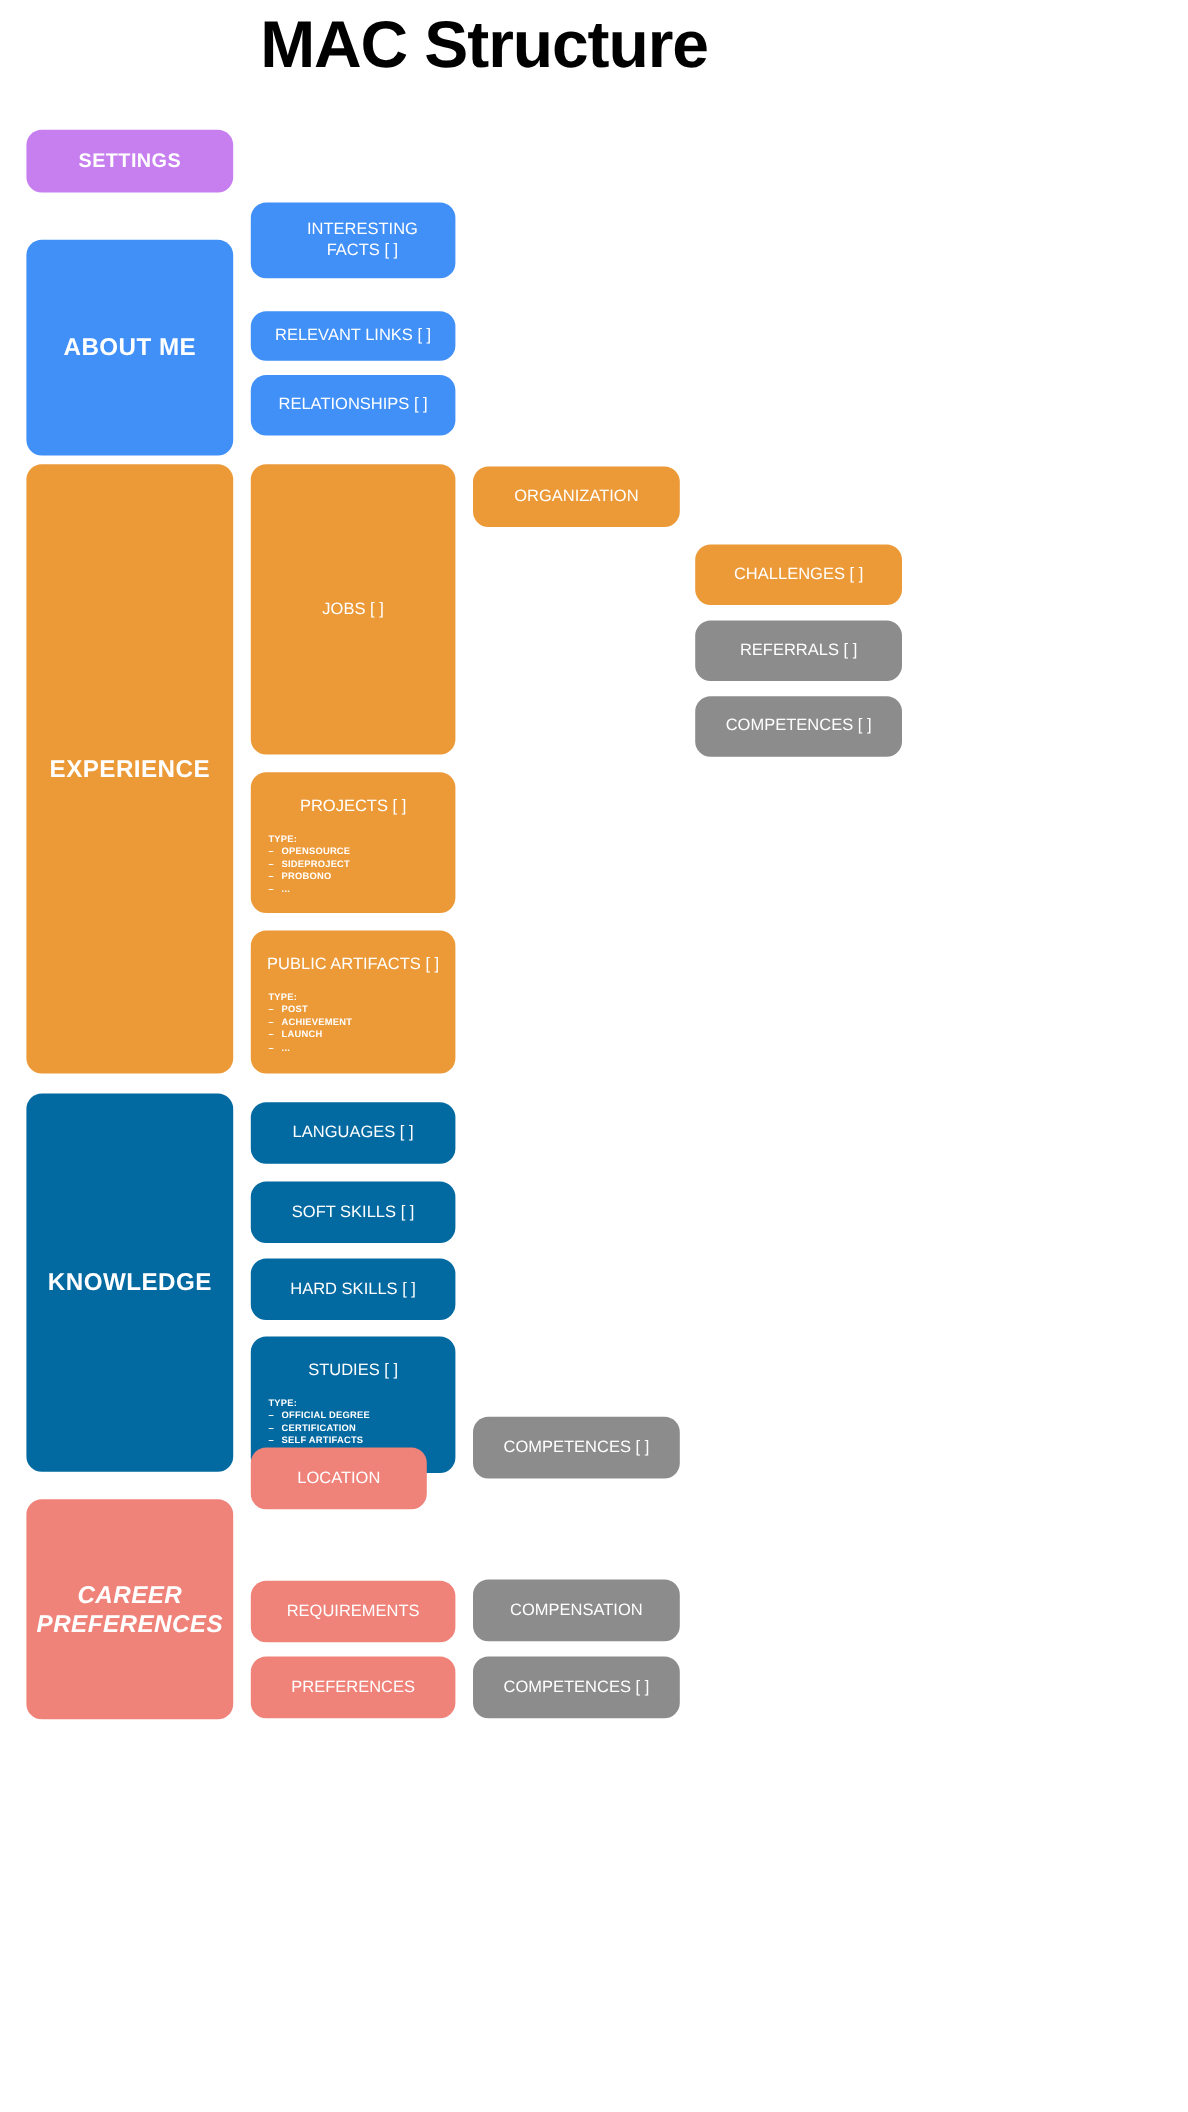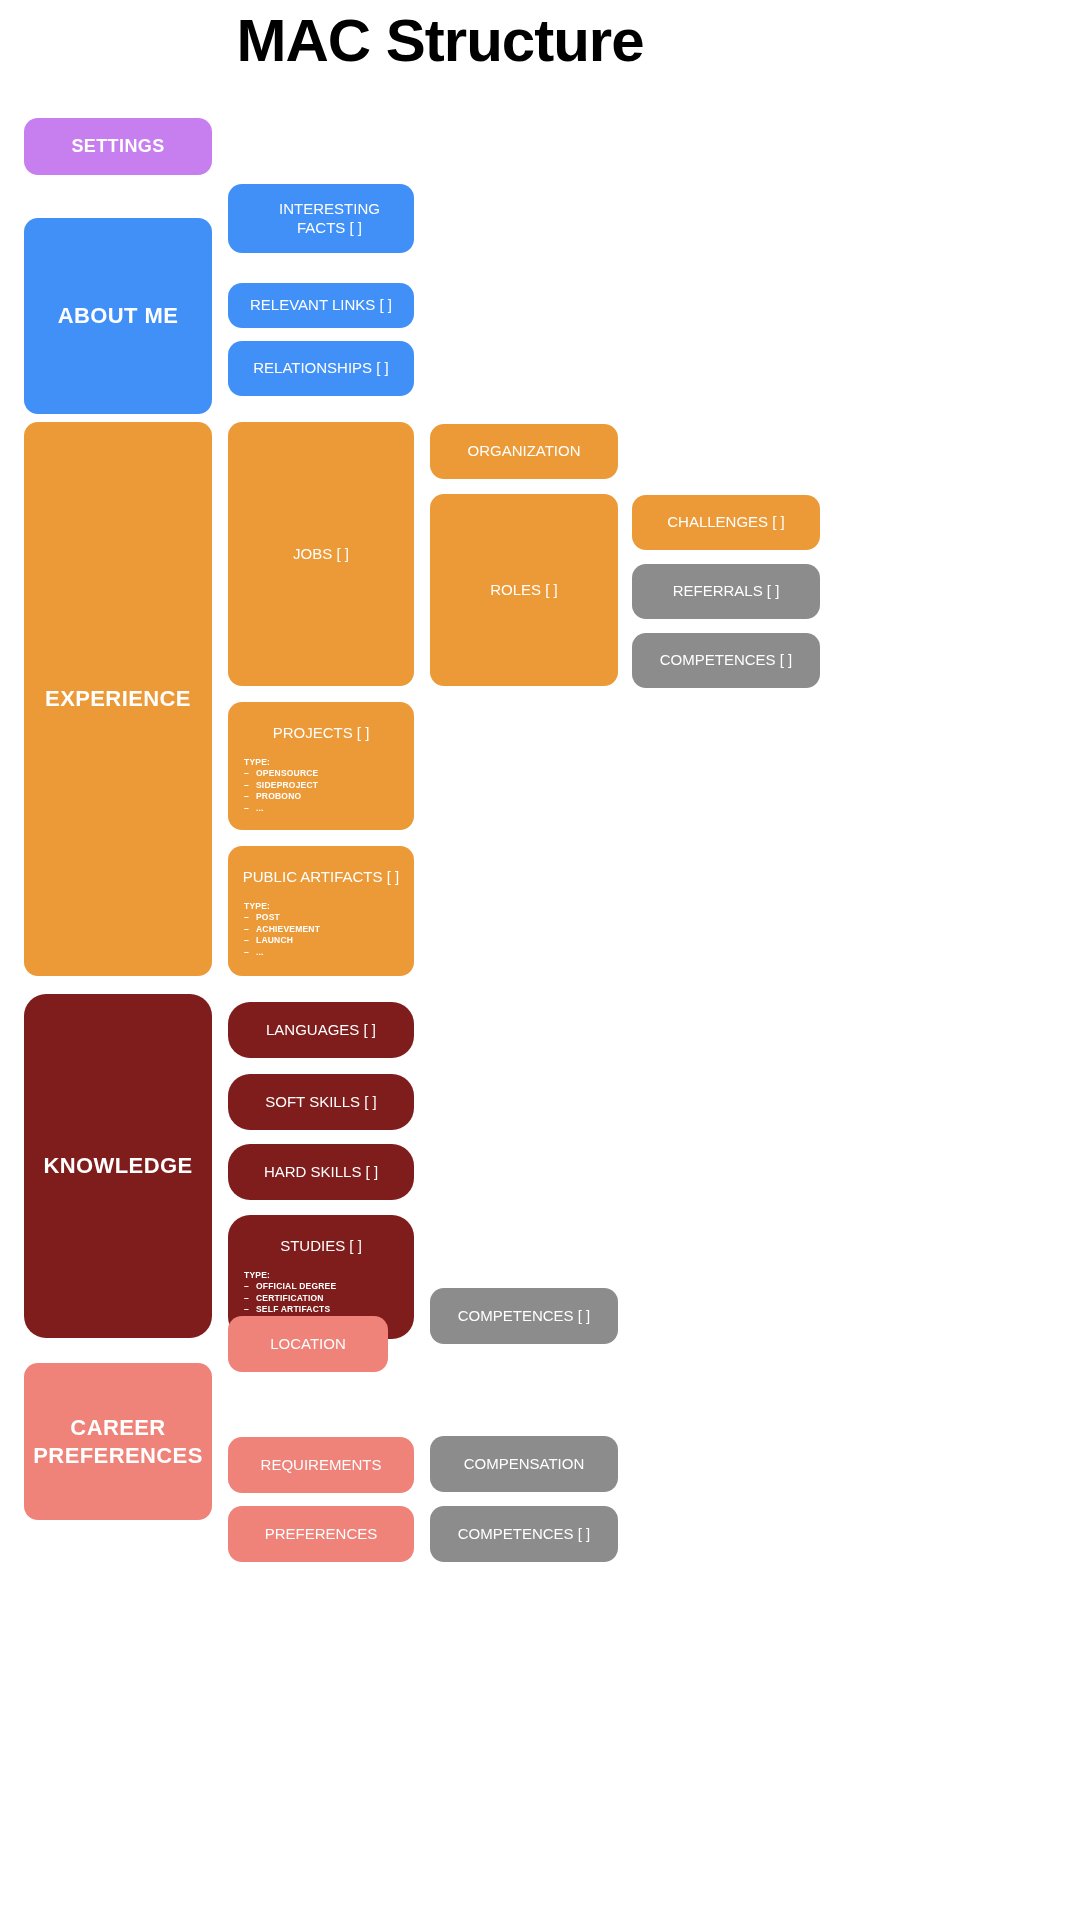--- a/index.html
+++ b/index.html
@@ -65,21 +65,21 @@
     font-weight: bold;
     letter-spacing: 0.2px;
   }
   .typed .t-list .t-head { display: block; }
   .typed .t-list .t-item { display: block; }
   .typed .t-list .t-item i { font-style: normal; display: inline-block; width: 12px; }
 
   .c-purple { background: #c77ff0; }
   .c-blue   { background: #4190f7; }
   .c-orange { background: #ec9a38; }
-  .c-green  { background: #7f1d1d; border-radius: 22px; }
+  .c-green  { background: #0369a1; }
   .c-salmon { background: #ef8279; }
   .c-gray   { background: #8c8c8c; }
 </style>
 </head>
 <body>
 
 <div class="page">
 
   <div class="title">MAC Structure</div>
 
@@ -89,21 +89,20 @@
   <div class="card c-blue" style="left:228px; top:184px; width:186px; height:69px;padding-left:25px;">INTERESTING FACTS [ ]</div>
   <div class="card c-blue" style="left:228px; top:283px; width:186px; height:45px;">RELEVANT LINKS [ ]</div>
   <div class="card c-blue" style="left:228px; top:341px; width:186px; height:55px;">RELATIONSHIPS [ ]</div>
 
   <div class="card big c-orange" style="left:24px; top:422px; width:188px; height:554px;">EXPERIENCE</div>
 
   <div class="card c-orange" style="left:228px; top:422px; width:186px; height:264px;">JOBS [ ]</div>
 
   <div class="card c-orange" style="left:430px; top:424px; width:188px; height:55px;">ORGANIZATION</div>
 
-  <div class="card c-orange" style="left:430px; top:494px; width:188px; height:192px;">ROLES [ ]</div>
 
   <div class="card c-orange" style="left:632px; top:495px; width:188px; height:55px;">CHALLENGES [ ]</div>
   <div class="card c-gray" style="left:632px; top:564px; width:188px; height:55px;">REFERRALS [ ]</div>
   <div class="card c-gray" style="left:632px; top:633px; width:188px; height:55px;">COMPETENCES [ ]</div>
 
   <div class="card typed c-orange" style="left:228px; top:702px; width:186px; height:128px;">
     <span class="t-title">PROJECTS [ ]</span>
     <span class="t-list">
       <span class="t-head">TYPE:</span>
       <span class="t-item"><i>–</i><span>OPENSOURCE</span></span>
@@ -136,21 +135,21 @@
       <span class="t-head">TYPE:</span>
       <span class="t-item"><i>–</i><span>OFFICIAL DEGREE</span></span>
       <span class="t-item"><i>–</i><span>CERTIFICATION</span></span>
       <span class="t-item"><i>–</i><span>SELF ARTIFACTS</span></span>
       <span class="t-item"><i>–</i><span>...</span></span>
     </span>
   </div>
 
   <div class="card c-gray" style="left:430px; top:1288px; width:188px; height:56px;">COMPETENCES [ ]</div>
 
-  <div class="card big c-salmon" style="left:24px; top:1363px; width:188px; height:157px; flex-direction:column;">
+  <div class="card big c-salmon" style="left:24px; top:1363px; width:188px; height:200px; flex-direction:column;font-style:italic;">
     <span>CAREER</span>
     <span>PREFERENCES</span>
   </div>
 
   <div class="card c-salmon" style="left:228px; top:1316px; width:160px; height:56px;">LOCATION</div>
   <div class="card c-salmon" style="left:228px; top:1437px; width:186px; height:56px;">REQUIREMENTS</div>
   <div class="card c-salmon" style="left:228px; top:1506px; width:186px; height:56px;">PREFERENCES</div>
 
   <div class="card c-gray" style="left:430px; top:1436px; width:188px; height:56px;">COMPENSATION</div>
   <div class="card c-gray" style="left:430px; top:1506px; width:188px; height:56px;">COMPETENCES [ ]</div>

